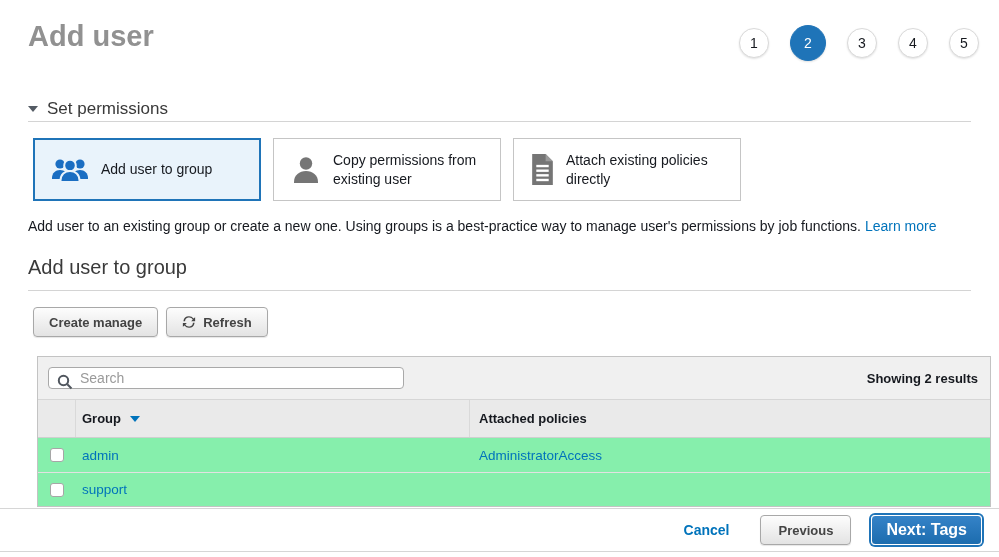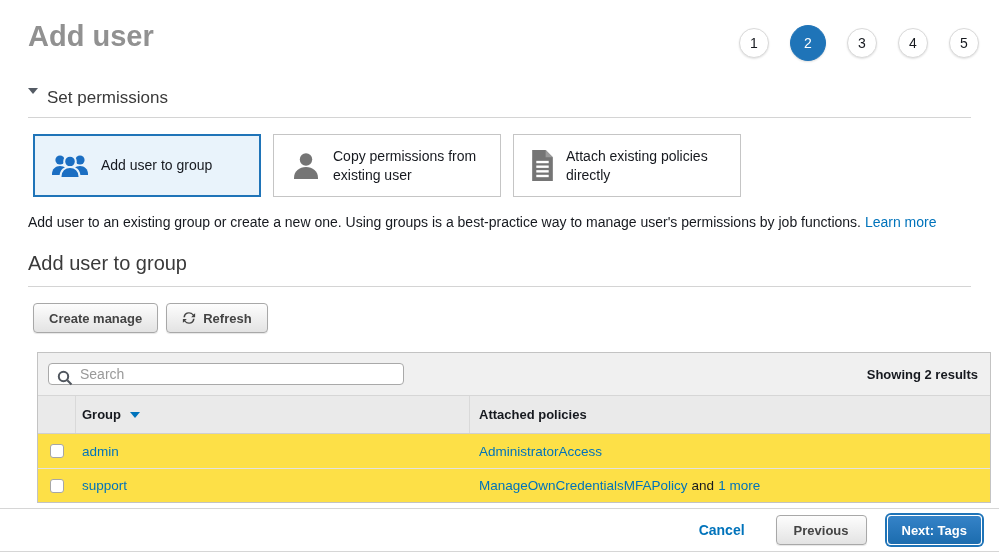--- a/index.html
+++ b/index.html
@@ -27,23 +27,23 @@
     display: flex; align-items: center; justify-content: center;
     font-size: 14px; color: #16191f; cursor: default;
   }
   .step.active {
     width: 36px; height: 36px;
     background: #1f74b8; border-color: #1f74b8; color: #fff;
   }
 
   
   .section-header {
-    margin-top: 27px; padding-bottom: 9px;
+    margin-top: 38px; padding-bottom: 2px;
     border-bottom: 1px solid #d4d4d4;
-    display: flex; gap: 9px;
+    display: flex; align-items: center; gap: 9px;
     font-size: 17px; color: #3a3a3a;
   }
   .caret-down {
     width: 0; height: 0;
     border-left: 5px solid transparent; border-right: 5px solid transparent;
     border-top: 6px solid #545b64;
   }
 
   
   .cards { display: flex; gap: 12px; margin: 16px 0 0 5px; }
@@ -108,21 +108,21 @@
   .col-group { width: 394px; display: flex; align-items: center; padding-left: 6px; }
   .col-policies { flex: 1; display: flex; align-items: center; padding-left: 9px; }
   .thead .col-check, .thead .col-group { border-right: 1px solid #d9d9d9; }
 
   .sort-caret {
     width: 0; height: 0; margin-left: 9px;
     border-left: 5px solid transparent; border-right: 5px solid transparent;
     border-top: 6px solid #0073bb;
   }
 
-  .trow { display: flex; height: 34px; background: #fde047; font-size: 13.5px; }
+  .trow { display: flex; height: 34px; background: #86efac; font-size: 13.5px; }
   .trow + .trow { border-top: 1px solid #e2e2e2; }
   .trow .col-check, .trow .col-group, .trow .col-policies { border-right: none; }
   .checkbox {
     appearance: none; -webkit-appearance: none;
     width: 14px; height: 14px; margin: 0;
     border: 1px solid #a6a6a6; border-radius: 3px; background: #fff;
     cursor: pointer;
   }
   .and-text { color: #16191f; margin: 0 4px; }
 
@@ -132,21 +132,21 @@
     background: #fff;
     border-top: 1px solid #d6d6d6; border-bottom: 1px solid #d6d6d6;
     display: flex; align-items: center; justify-content: flex-end;
     padding-right: 17px;
   }
   .cancel-link { font-size: 14px; font-weight: bold; margin-right: 31px; }
   .btn-previous { padding: 0 17px; }
   .btn-primary {
     margin-left: 20px; height: 30px; padding: 0 14px;
     font-family: "Liberation Sans", sans-serif;
-    font-size: 13px; font-weight: bold; color: #fff;
+    font-size: 16px; font-weight: bold; color: #fff;
     background: linear-gradient(#3583c8, #1c6cae);
     border: 1px solid #fff; border-radius: 4px;
     box-shadow: 0 0 0 2px #1f74b8;
     cursor: pointer;
   }
 </style>
 </head>
 <body>
 
 <div class="content">
@@ -285,25 +285,20 @@
       </div>
     </div>
 
     <div class="trow">
       <div class="col-check">
         <input type="checkbox" class="checkbox" style="">
       </div>
       <div class="col-group">
         <a>support</a>
       </div>
-      <div class="col-policies">
-        <a>ManageOwnCredentialsMFAPolicy</a>
-        <span class="and-text">and</span>
-        <a>1 more</a>
-      </div>
     </div>
 
   </div>
 
 </div>
 
 <div class="footer">
   <a class="cancel-link">Cancel</a>
   <button class="btn btn-previous">Previous</button>
   <button class="btn-primary">Next: Tags</button>

